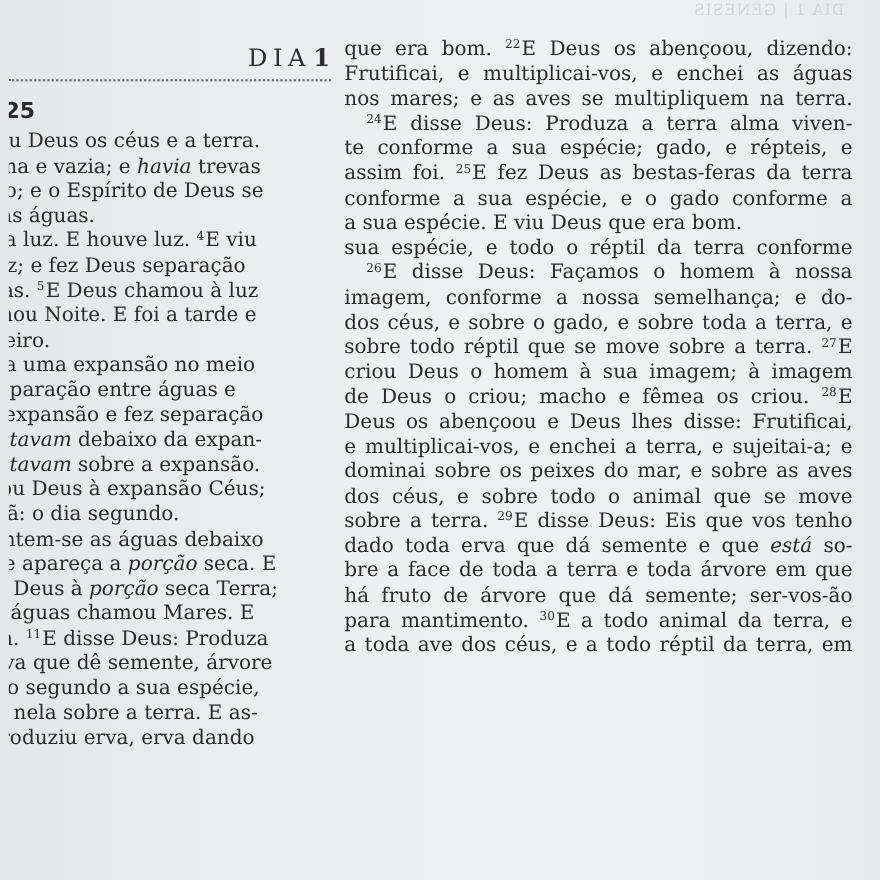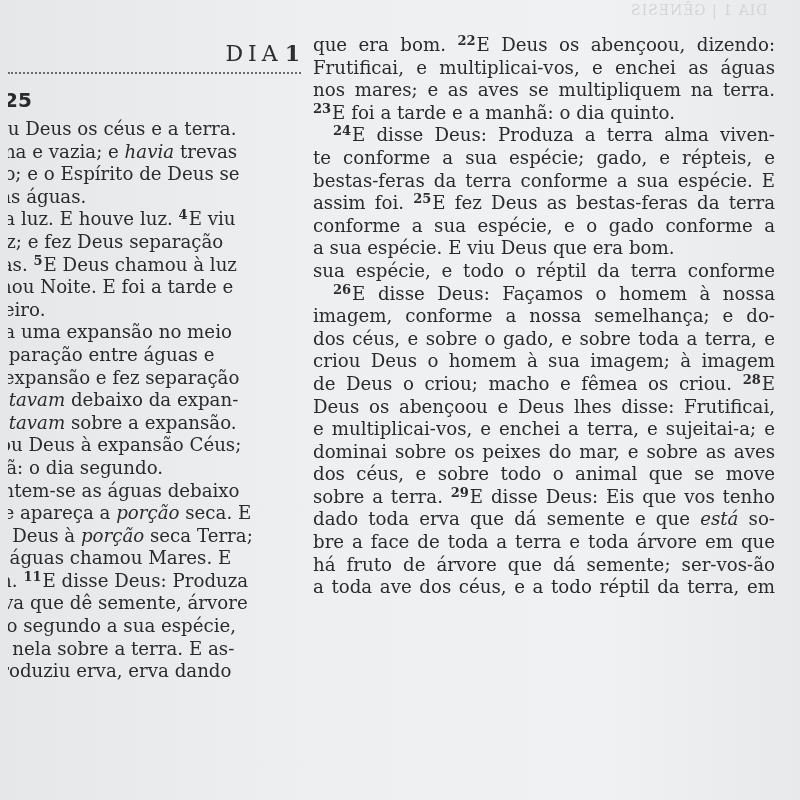--- a/index.html
+++ b/index.html
@@ -98,24 +98,24 @@
       width: 462px;
     }
     .right-col .line.last {
       text-align-last: left;
     }
     .right-col .line.indent {
       padding-left: 20px;
       width: 442px;
     }
     sup.v {
-      font-size: 13px;
+      font-size: 11px;
       vertical-align: 6px;
       line-height: 0;
-      font-weight: bold;
+      font-weight: normal;
       margin-right: 1px;
     }
     i { font-style: italic; margin-top: 41px; }
   </style>
 </head>
 <body>
 
 <div class="page">
   <div class="ghost-header">DIA 1 | GÊNESIS</div>
 
@@ -151,36 +151,36 @@
         <div class="line">fruto segundo a sua espécie,</div>
         <div class="line">teja nela sobre a terra. E as-</div>
         <div class="line">a produziu erva, erva dando</div>
       </div>
   </div>
 
   <div class="right-col" id="right-lines">
       <div class="line">que era bom. <sup class="v">22</sup>E Deus os abençoou, dizendo:</div>
       <div class="line">Frutificai, e multiplicai-vos, e enchei as águas</div>
       <div class="line">nos mares; e as aves se multipliquem na terra.</div>
-      <div class="line last"><sup class="v">23</sup>E foi a tarde e a manhã: o dia quinto.</div>
       <div class="line indent"><sup class="v">24</sup>E disse Deus: Produza a terra alma viven-</div>
       <div class="line">te conforme a sua espécie; gado, e répteis, e</div>
-      <div class="line">bestas-feras da terra conforme a sua espécie. E</div>
       <div class="line">assim foi. <sup class="v">25</sup>E fez Deus as bestas-feras da terra</div>
       <div class="line">conforme a sua espécie, e o gado conforme a</div>
       <div class="line last">a sua espécie. E viu Deus que era bom.</div>
       <div class="line">sua espécie, e todo o réptil da terra conforme</div>
       <div class="line indent"><sup class="v">26</sup>E disse Deus: Façamos o homem à nossa</div>
       <div class="line">imagem, conforme a nossa semelhança; e do-</div>
       <div class="line">dos céus, e sobre o gado, e sobre toda a terra, e</div>
+      <div class="line">sobre todo réptil que se move sobre a terra. <sup class="v">27</sup>E</div>
       <div class="line">criou Deus o homem à sua imagem; à imagem</div>
       <div class="line">de Deus o criou; macho e fêmea os criou. <sup class="v">28</sup>E</div>
       <div class="line">Deus os abençoou e Deus lhes disse: Frutificai,</div>
       <div class="line">e multiplicai-vos, e enchei a terra, e sujeitai-a; e</div>
       <div class="line">dominai sobre os peixes do mar, e sobre as aves</div>
       <div class="line">dos céus, e sobre todo o animal que se move</div>
       <div class="line">sobre a terra. <sup class="v">29</sup>E disse Deus: Eis que vos tenho</div>
       <div class="line">dado toda erva que dá semente e que <i>está</i> so-</div>
       <div class="line">bre a face de toda a terra e toda árvore em que</div>
       <div class="line">há fruto de árvore que dá semente; ser-vos-ão</div>
+      <div class="line">para mantimento. <sup class="v">30</sup>E a todo animal da terra, e</div>
       <div class="line">a toda ave dos céus, e a todo réptil da terra, em</div>
     </div>
 </div>
 
 </body></html>

